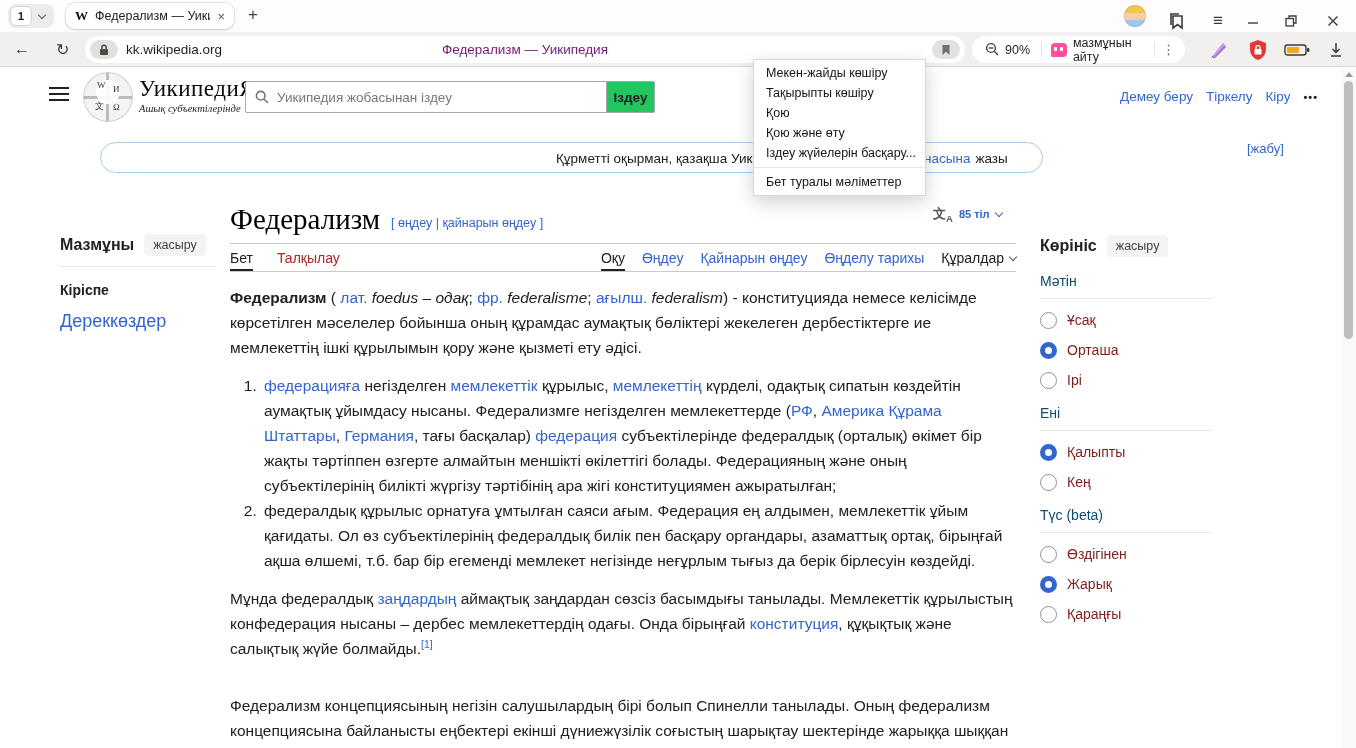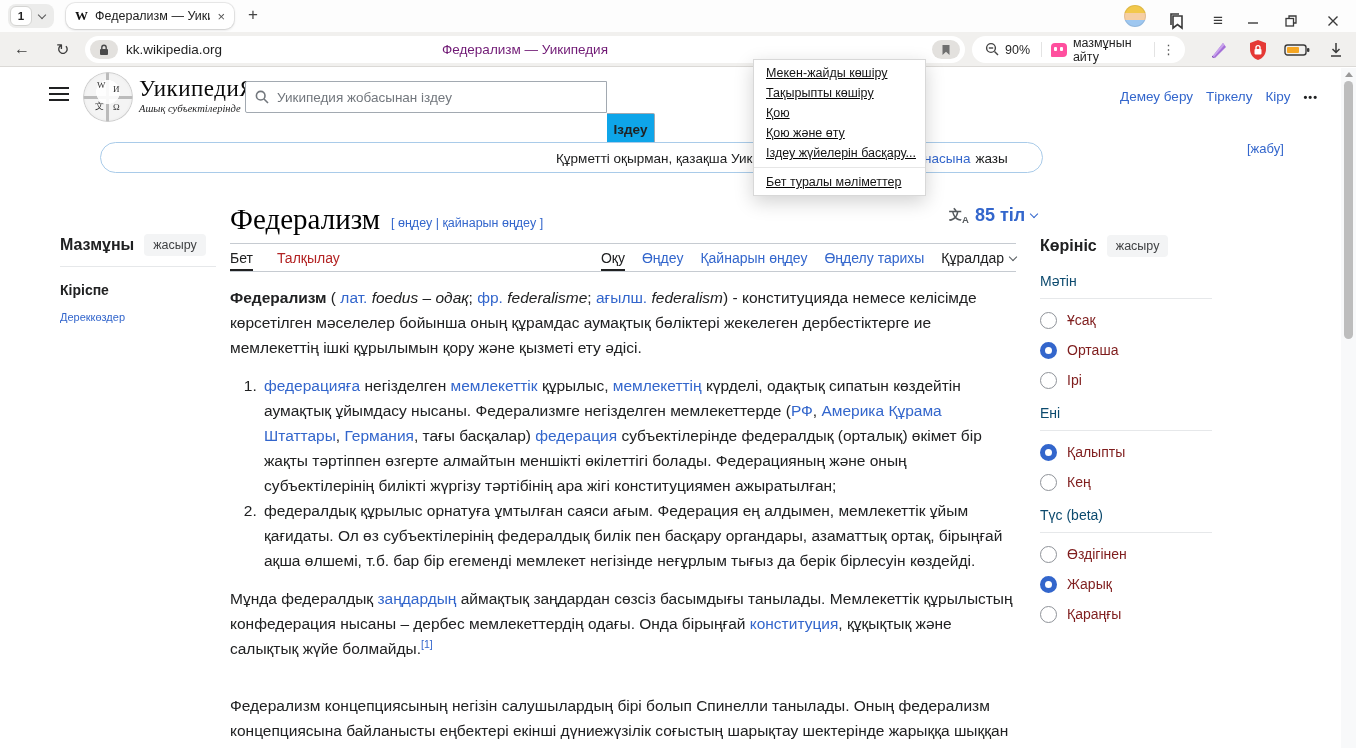--- a/index.html
+++ b/index.html
@@ -32,21 +32,21 @@
   .rightpill { position:absolute; left:972px; top:4px; width:213px; height:27px; background:#fff; border-radius:13.5px; display:flex; align-items:center; font-size:12.5px; color:#1f1f1f; }
   .pill-div { width:1px; height:15px; background:#e3e3e3; }
   .zoombox { display:flex; align-items:center; gap:5px; padding:0 11px 0 13px; }
   .voicebox { display:flex; align-items:center; gap:6px; padding:0 9px; }
   .voice-ic { width:16px; height:14px; background:#ff4f9e; border-radius:4px 4px 4px 1px; position:relative; flex:none; }
   .voice-ic::after { content:""; position:absolute; left:3px; top:4px; width:3px; height:4px; background:#fff; border-radius:1px; box-shadow:6px 0 0 #fff; }
   .kebab { padding:0 10px 0 7px; color:#555; font-size:13px; }
   .ext-ic { position:absolute; top:4px; height:27px; display:flex; align-items:center; }
 
   
-  .ctxmenu { position:absolute; left:753px; top:59px; width:173px; background:#fff; border:1px solid #d8d8d8; box-shadow:0 6px 18px rgba(0,0,0,.18); padding:3px 0; z-index:60;text-decoration:underline; }
+  .ctxmenu { position:absolute; left:753px; top:59px; width:173px; background:#fff; border:1px solid #d8d8d8; box-shadow:0 6px 18px rgba(0,0,0,.18); padding:3px 0; z-index:60; }
   .cm-item { height:20px; display:flex; align-items:center; padding:0 12px; font-size:12.5px; color:#151515; white-space:nowrap; }
   .cm-sep { border-top:1px solid #e6e6e6; margin:4px 0; }
 
   
   .page { position:absolute; top:68px; left:0; right:0; bottom:0; background:#fff; }
   .wm-burger { position:absolute; left:49px; top:19px; width:20px; height:14px; border-top:2px solid #202122; border-bottom:2px solid #202122; }
   .wm-burger::after { content:""; display:block; margin-top:4px; border-top:2px solid #202122; }
   .wlogo { position:absolute; left:83px; top:4px; width:50px; height:50px; border-radius:50%;
     background:
       radial-gradient(circle at 50% 40%, rgba(255,255,255,.9) 0 30%, rgba(0,0,0,0) 31%),
@@ -54,42 +54,42 @@
       linear-gradient(0deg, transparent 47%, #bbb 47% 53%, transparent 53%),
       radial-gradient(circle, #f4f4f4 60%, #ddd 100%);
     box-shadow:inset 0 0 0 1px #ccc; overflow:hidden; }
   .wlogo span { position:absolute; font-family:"Liberation Serif",serif; font-size:9px; color:#333; }
   .wordmark { position:absolute; left:139px; top:8px; font-family:"Liberation Serif", serif; }
   .wordmark .wm-title { font-size:23px; color:#0a0a0a; letter-spacing:.5px; }
   .wordmark .wm-sub { font-size:10.5px; font-style:italic; color:#202122; margin-top:1px; }
   .wsearch { position:absolute; left:245px; top:13px; display:flex; }
   .wsearch .sbox { width:362px; height:32px; border:1px solid #a2a9b1; border-radius:2px 0 0 2px; display:flex; align-items:center; padding-left:9px; gap:8px; background:#fff; }
   .wsearch .sbox .ph { font-size:13.5px; color:#72777d; }
-  .wsearch .sbtn { width:48px; height:32px; border:1px solid #a2a9b1; border-left:none; border-radius:0 2px 2px 0; background:#0ea5e9; font-size:13.5px; font-weight:bold; color:#202122; display:flex; align-items:center; justify-content:center;margin-top:32px; }
+  .wsearch .sbtn { width:48px; height:32px; border:1px solid #a2a9b1; border-left:none; border-radius:0 2px 2px 0; background:#22c55e; font-size:13.5px; font-weight:bold; color:#202122; display:flex; align-items:center; justify-content:center; }
   .userlinks { position:absolute; left:1120px; top:21px; display:flex; gap:13px; font-size:13.5px; color:#3366cc; align-items:center; }
   .userlinks .dots { color:#202122; font-weight:bold; letter-spacing:1px; font-size:11px; }
 
   .banner { position:absolute; left:100px; top:74px; width:943px; height:31px; border:1px solid #a9cbe9; border-radius:16px; background:#fff; }
   .banner-line { position:absolute; left:455px; top:6px; display:flex; align-items:center; gap:5px; font-size:13.5px; color:#202122; white-space:nowrap; }
   .tg-ic { width:18px; height:18px; border-radius:50%; background:#2aa3e1; position:relative; flex:none; }
   .tg-ic::after { content:""; position:absolute; left:5px; top:6px; width:0; height:0; border-left:8px solid #fff; border-top:3.5px solid transparent; border-bottom:3.5px solid transparent; }
   .banner-close { position:absolute; left:1247px; top:73px; font-size:13px; color:#3366cc; }
 
   .toc { position:absolute; left:60px; top:166px; width:156px; }
   .panel-head { display:flex; align-items:center; gap:10px; }
   .panel-title { font-size:16px; font-weight:bold; color:#202122; }
   .hide-chip { font-size:12.5px; color:#404244; background:#f3f4f5; border-radius:4px; padding:4px 9px; }
   .toc-hr { margin-top:10px; border-top:1px solid #e6e8ea; }
   .toc-intro { margin-top:15px; font-size:14px; font-weight:bold; color:#202122; }
-  .toc-link { margin-top:13px; font-size:11px; color:#3366cc; }
-
-  .langsel { position:absolute; left:933px; top:137px; display:flex; align-items:center; gap:6px;margin-left:16px; }
+  .toc-link { margin-top:13px; font-size:18px; color:#3366cc; }
+
+  .langsel { position:absolute; left:933px; top:137px; display:flex; align-items:center; gap:6px; }
   .lang-ic { color:#54595d; font-size:13px; font-weight:bold; }
   .lang-ic sub { font-size:9.5px; }
-  .lang-label { font-size:18px; font-weight:bold; color:#3366cc; }
+  .lang-label { font-size:11px; font-weight:bold; color:#3366cc; }
   .langsel .chev { border-color:#3366cc; margin-bottom:3px; }
 
   .article { position:absolute; left:230px; top:128px; width:786px; }
   .title-row { display:flex; align-items:flex-end; gap:11px; height:38px; }
   .a-title { font-family:"Liberation Serif", serif; font-size:29px; color:#000; line-height:1; }
   .a-editlinks { font-size:12.5px; color:#3366cc; padding-bottom:4px; }
   .title-hr { margin-top:9px; border-top:1px solid #c6cbd1; }
   .tabs-row { display:flex; justify-content:space-between; height:27px; align-items:stretch; font-size:14px; }
   .ptabs { display:flex; gap:24px; }
   .ptabs2 { display:flex; gap:17px; }

